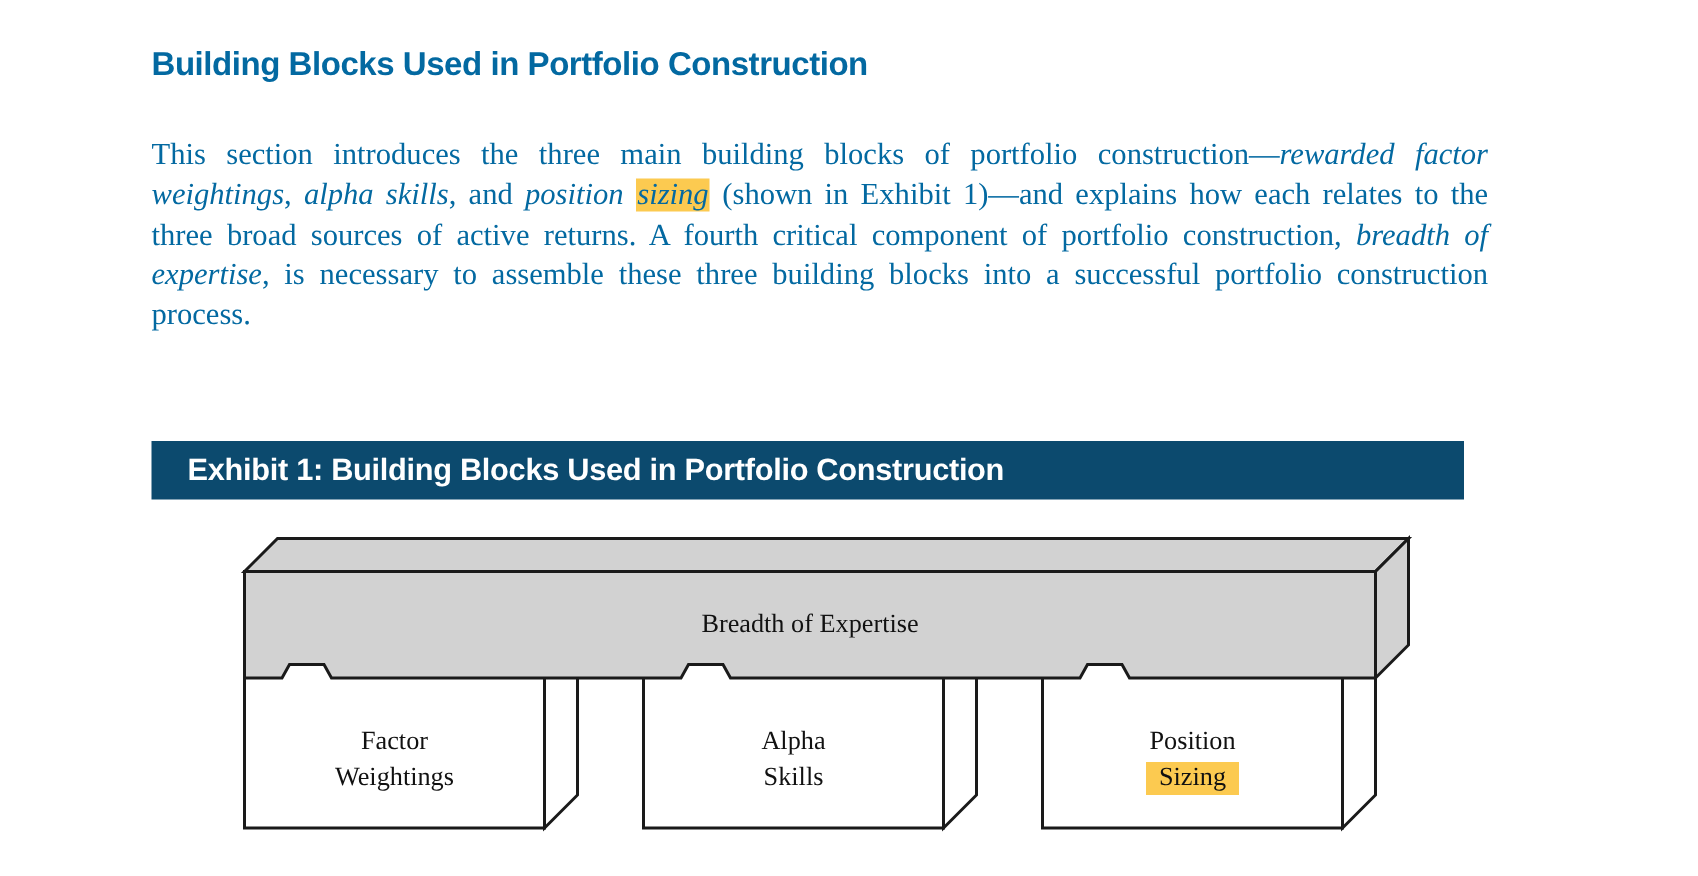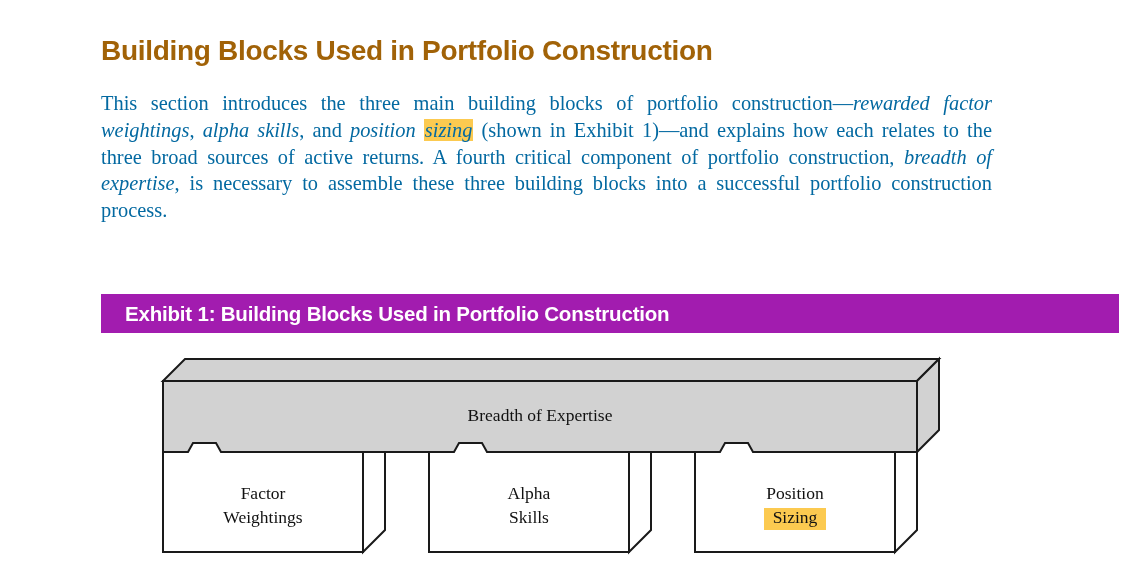--- a/index.html
+++ b/index.html
@@ -16,23 +16,23 @@
   }
 
   
   .section-heading {
     position: absolute;
     left: 101px;
     top: 16px;
     width: 900px;
     font-family: "Liberation Sans", sans-serif;
     font-weight: bold;
-    font-size: 28px;
+    font-size: 22px;
     letter-spacing: -0.3px;
-    color: #a16207;
+    color: #0369a1;
     line-height: 1.12;
     white-space: nowrap;
   }
 
   
   .body-paragraph {
     position: absolute;
     left: 101px;
     top: 70px;
     width: 891px;
@@ -49,23 +49,23 @@
   .hl {
     background: #fcca50;
     padding: 0 1px;
   }
 
   
   .exhibit-bar {
     position: absolute;
     left: 101px;
     top: 294px;
-    width: 1018px;
+    width: 875px;
     height: 39px;
-    background: #a21caf;
+    background: #0c4a6e;
     display: flex;
     align-items: center;
   }
   .exhibit-bar-title {
     color: #ffffff;
     font-family: "Liberation Sans", sans-serif;
     font-weight: bold;
     font-size: 20.5px;
     letter-spacing: -0.2px;
     padding-left: 24px;

